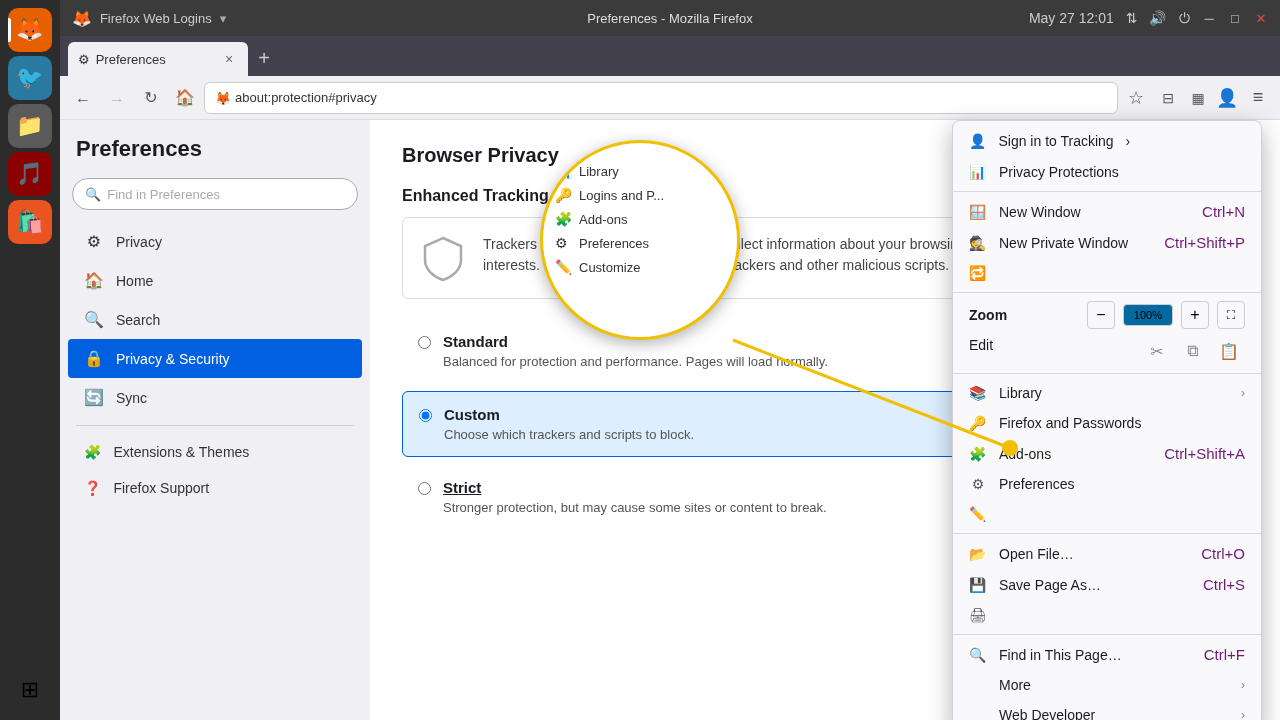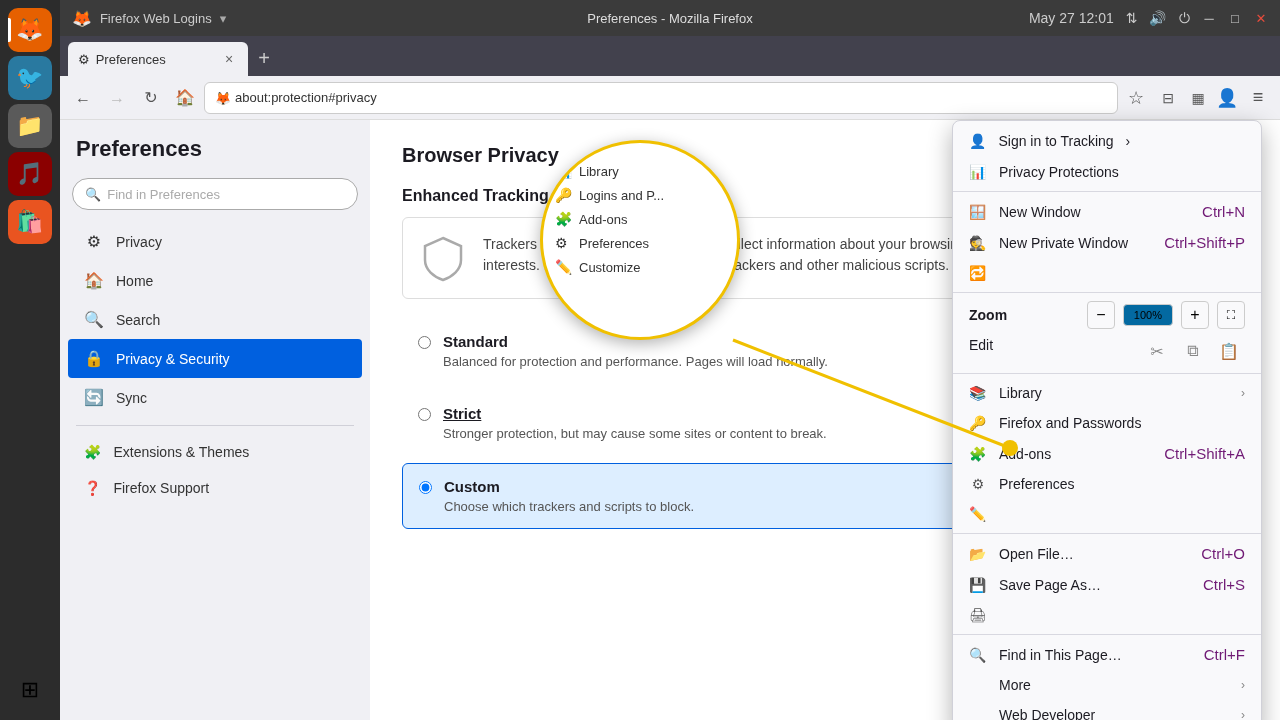--- a/index.html
+++ b/index.html
@@ -517,33 +517,33 @@
       </div>
 
       <div class="radio-option">
         <input type="radio" name="protection" style="">
         <div>
           <div class="radio-label">Standard</div>
           <div class="radio-desc">Balanced for protection and performance. Pages will load normally.</div>
         </div>
       </div>
 
+      <div class="radio-option selected">
+        <input type="radio" name="protection" checked="" style="">
+        <div>
+          <div class="radio-label">Custom</div>
+          <div class="radio-desc">Choose which trackers and scripts to block.</div>
+        </div>
+      </div>
+
       <div class="radio-option">
         <input type="radio" name="protection" style="">
         <div>
           <div class="radio-label" style="text-decoration: underline;">Strict</div>
           <div class="radio-desc">Stronger protection, but may cause some sites or content to break.</div>
-        </div>
-      </div>
-
-      <div class="radio-option selected">
-        <input type="radio" name="protection" checked="" style="">
-        <div>
-          <div class="radio-label">Custom</div>
-          <div class="radio-desc">Choose which trackers and scripts to block.</div>
         </div>
       </div>
     </div>
   </div>
 
   <div class="magnifier">
     <div class="magnifier-content">
       <div class="magnifier-item">
         <span class="m-icon">📊</span>
         <span>Library</span>

